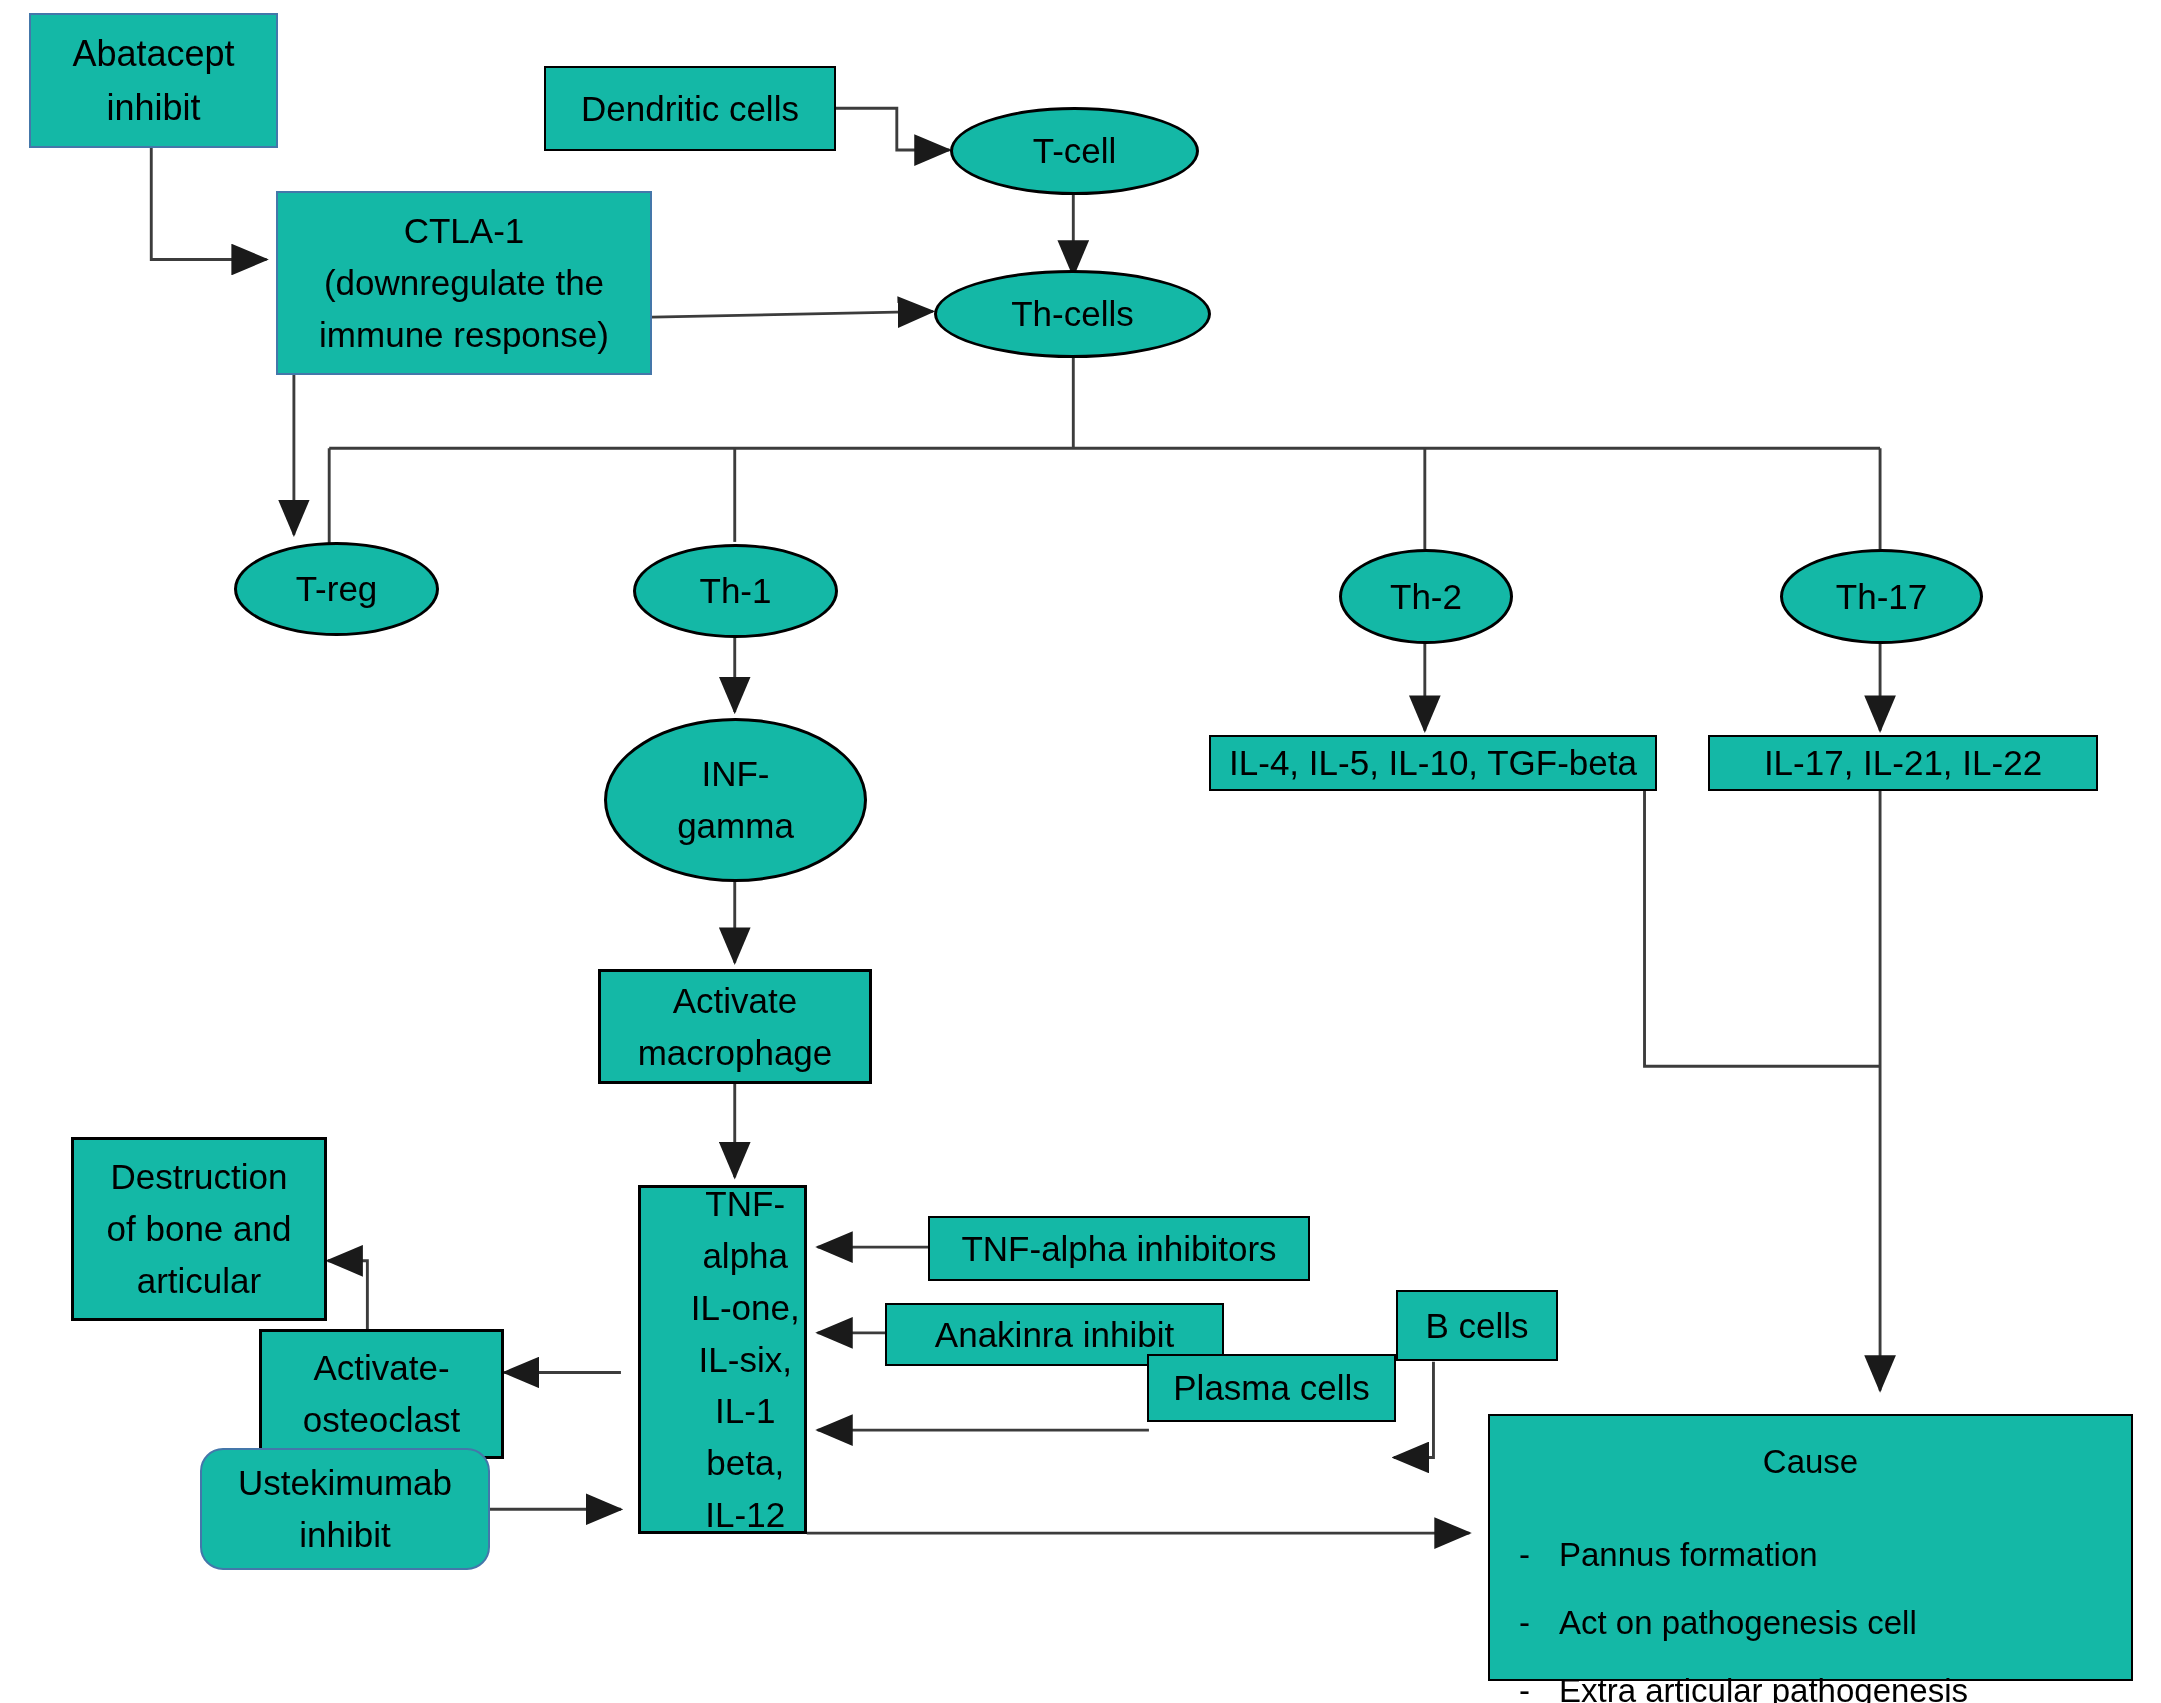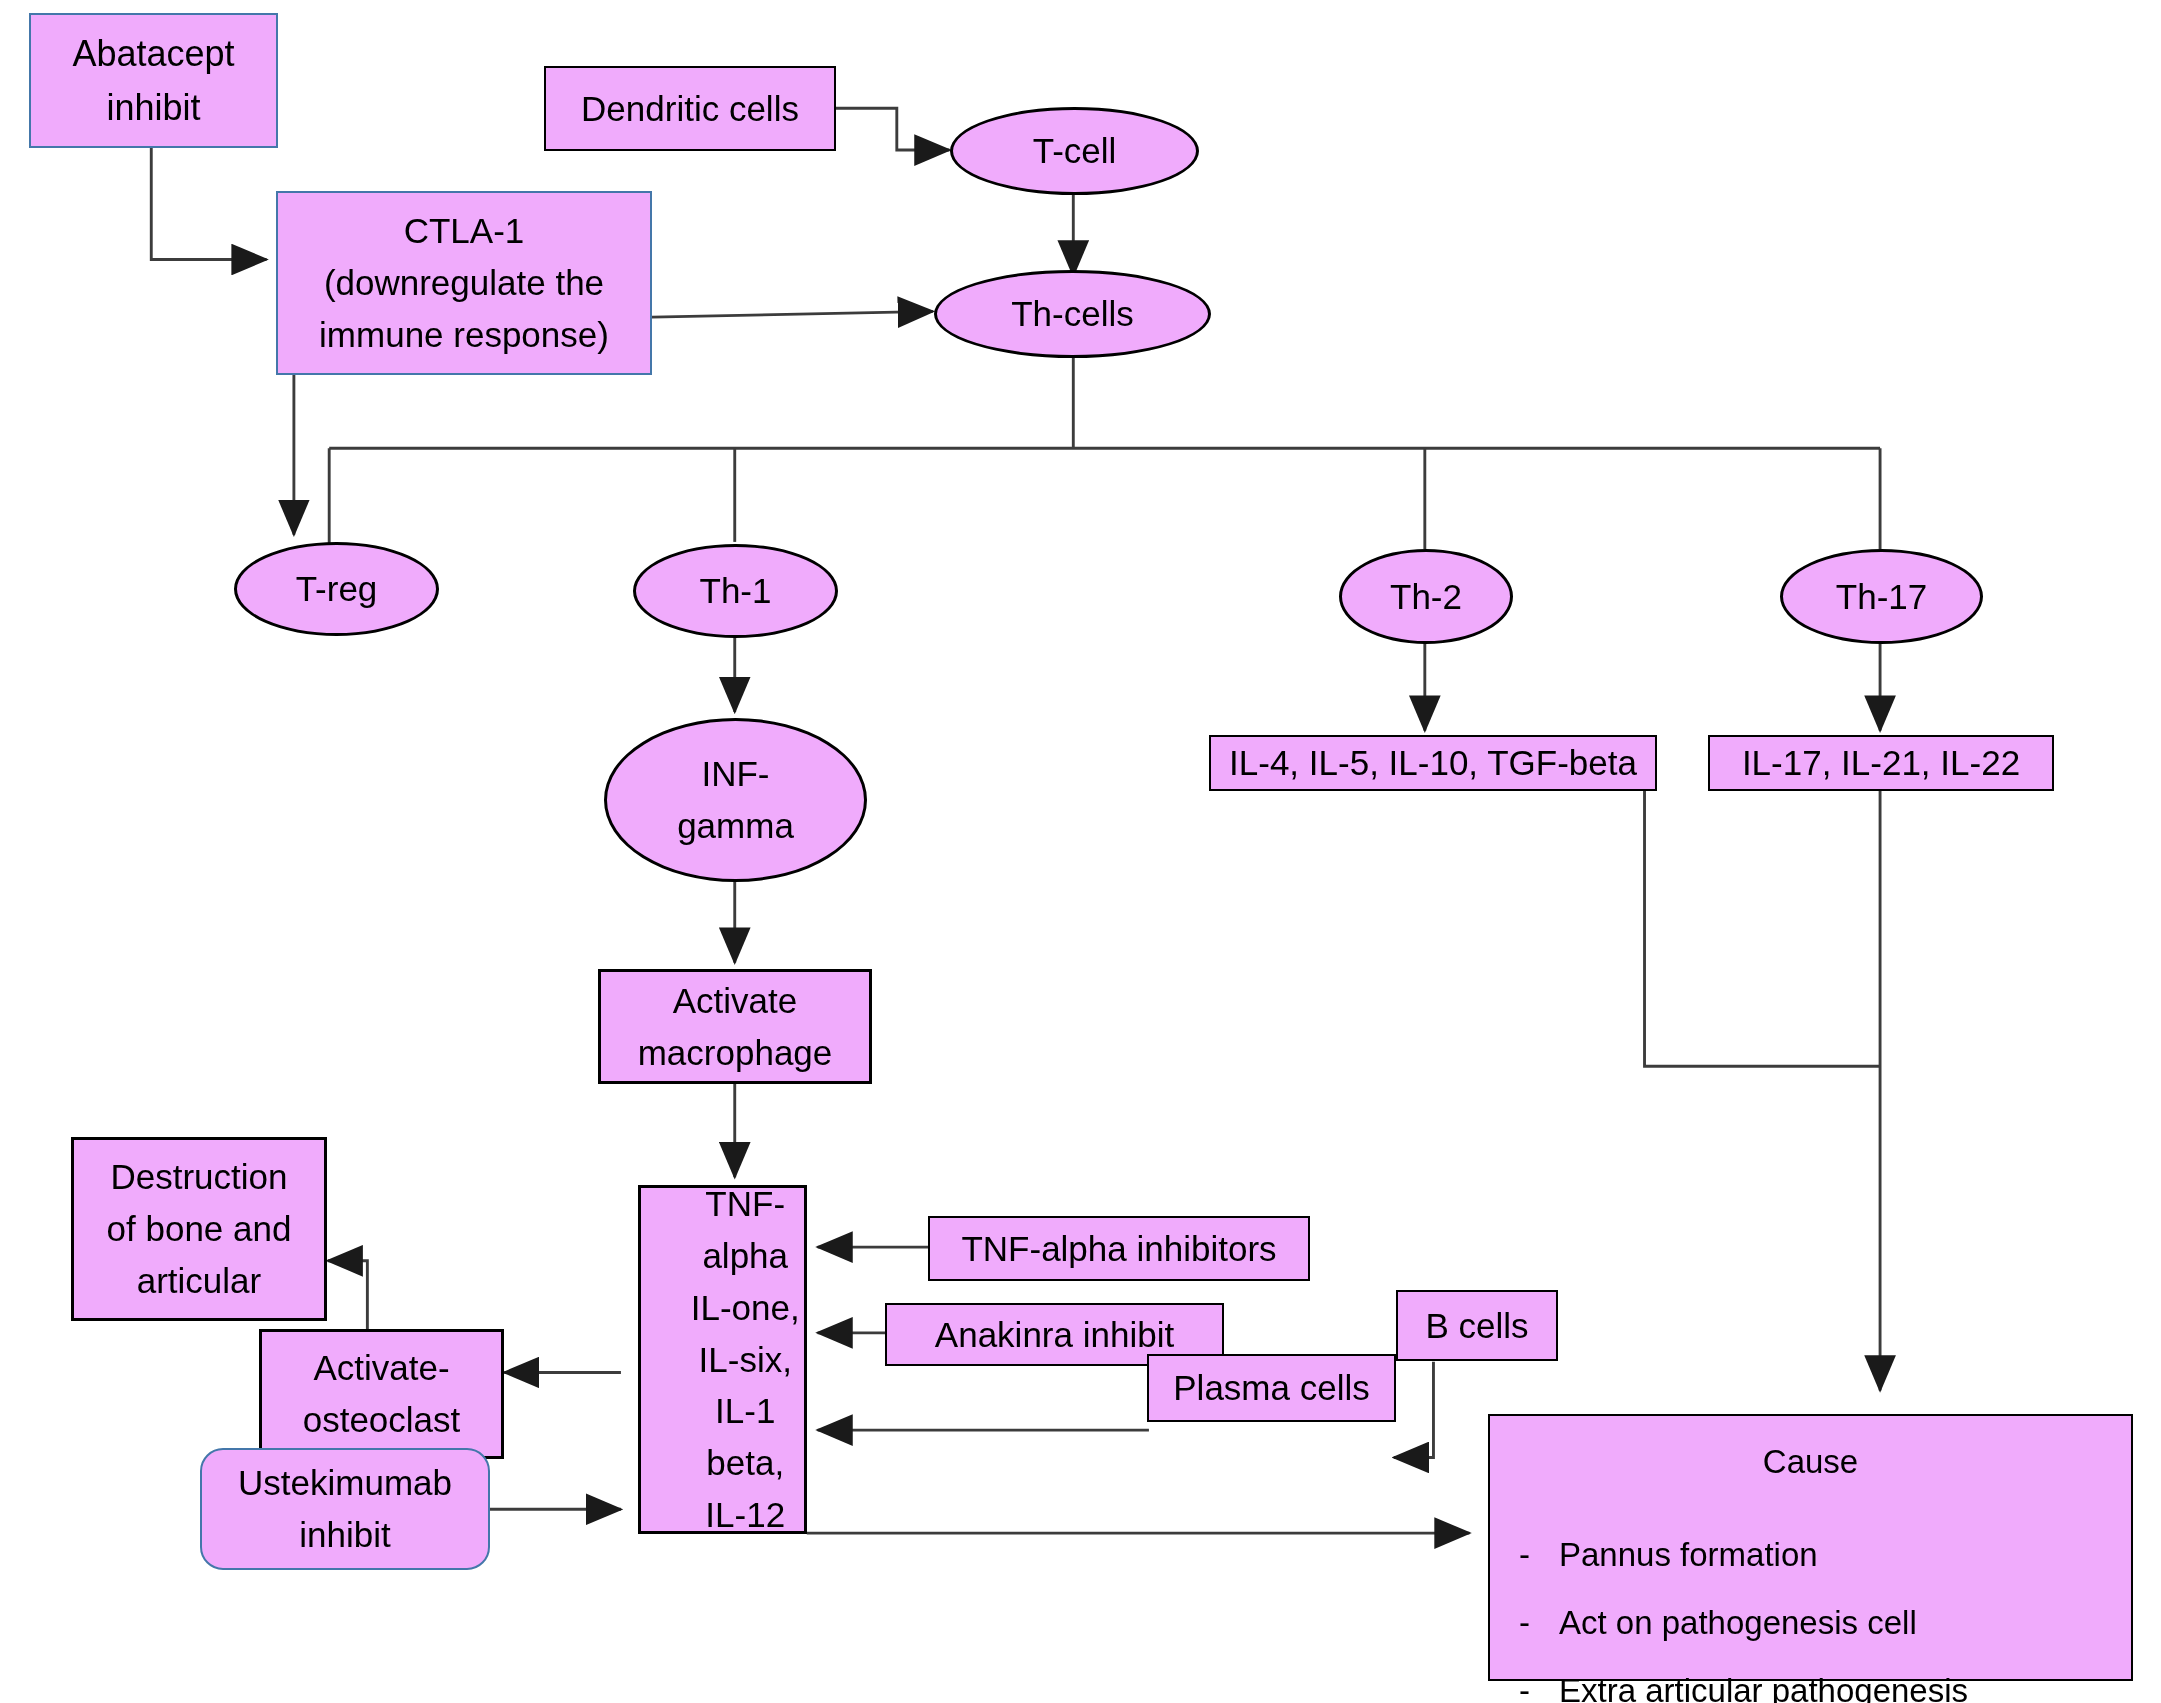--- a/index.html
+++ b/index.html
@@ -18,21 +18,21 @@
     pointer-events:none;
   }
   .node{
     position:absolute;
     box-sizing:border-box;
     display:flex;
     align-items:center;
     justify-content:center;
     text-align:center;
     color:#000000;
-    background:#f0abfc;
+    background:#14b8a6;
     line-height:1.48;
   }
   .rect{
     border:2.2px solid #000000;
   }
   .rect-blue{
     border:2.9px solid #4477AA;
   }
   .rect-thick{
     border:3.6px solid #000000;
@@ -179,21 +179,21 @@
 
   <div class="node ellipse f48" style="left:604px; top:718px; width:263px; height:164px;">
     <span class="txt">INF-
 gamma</span>
   </div>
 
   <div class="node rect f48" style="left:1209px; top:735px; width:448px; height:56px;">
     <span class="txt">IL-4, IL-5, IL-10, TGF-beta</span>
   </div>
 
-  <div class="node rect f48" style="left:1708px; top:735px; width:346px; height:56px;">
+  <div class="node rect f48" style="left:1708px; top:735px; width:390px; height:56px;">
     <span class="txt">IL-17, IL-21, IL-22</span>
   </div>
 
   <div class="node rect-thick f48" style="left:598px; top:969px; width:274px; height:115px;">
     <span class="txt">Activate
 macrophage</span>
   </div>
 
   <div class="node rect-thick f48" style="left:638px; top:1185px; width:169px; height:349px;justify-content:flex-end;">
     <span class="txt">TNF-

